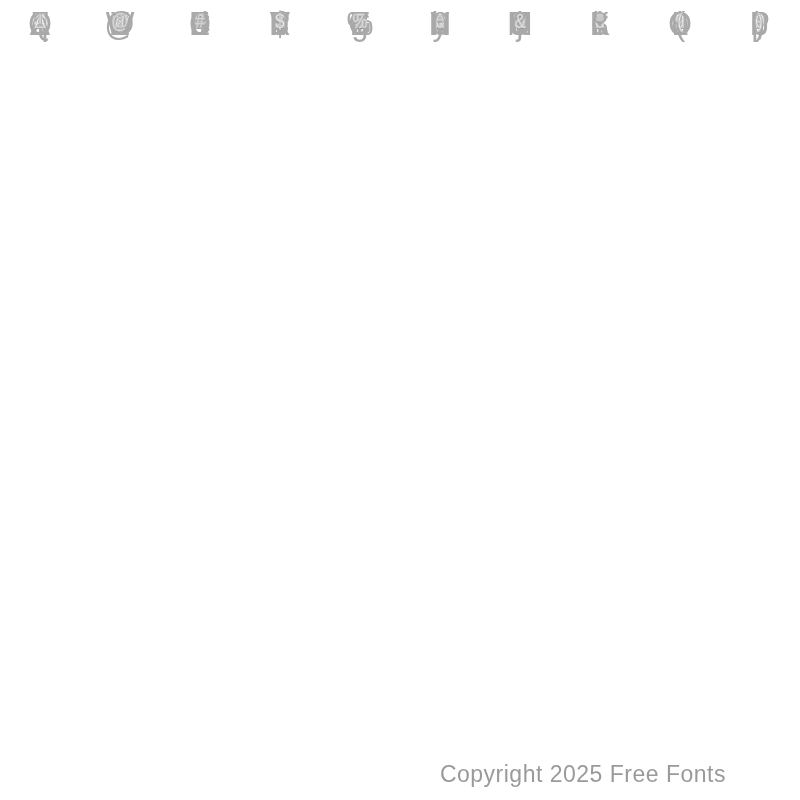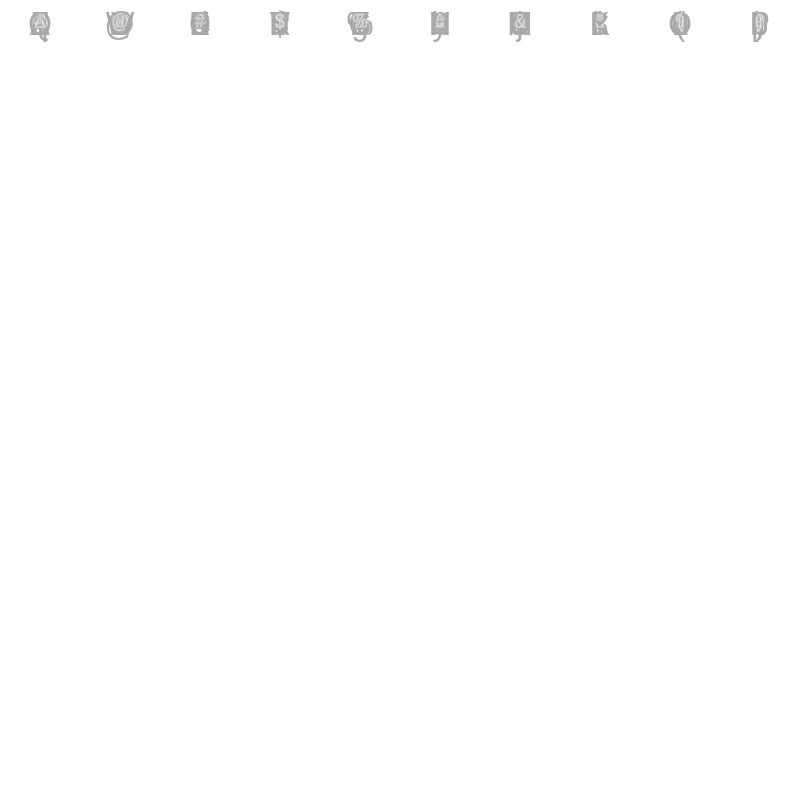--- a/index.html
+++ b/index.html
@@ -243,13 +243,14 @@
       <span>#</span>
       <span>$</span>
       <span>%</span>
       <span>^</span>
       <span>&amp;</span>
       <span>*</span>
       <span>(</span>
       <span>)</span>
     </div>
 
+  <div class="footer-copyright">Copyright 2025 Free Fonts</div>
 </div>
 
 </body></html>

